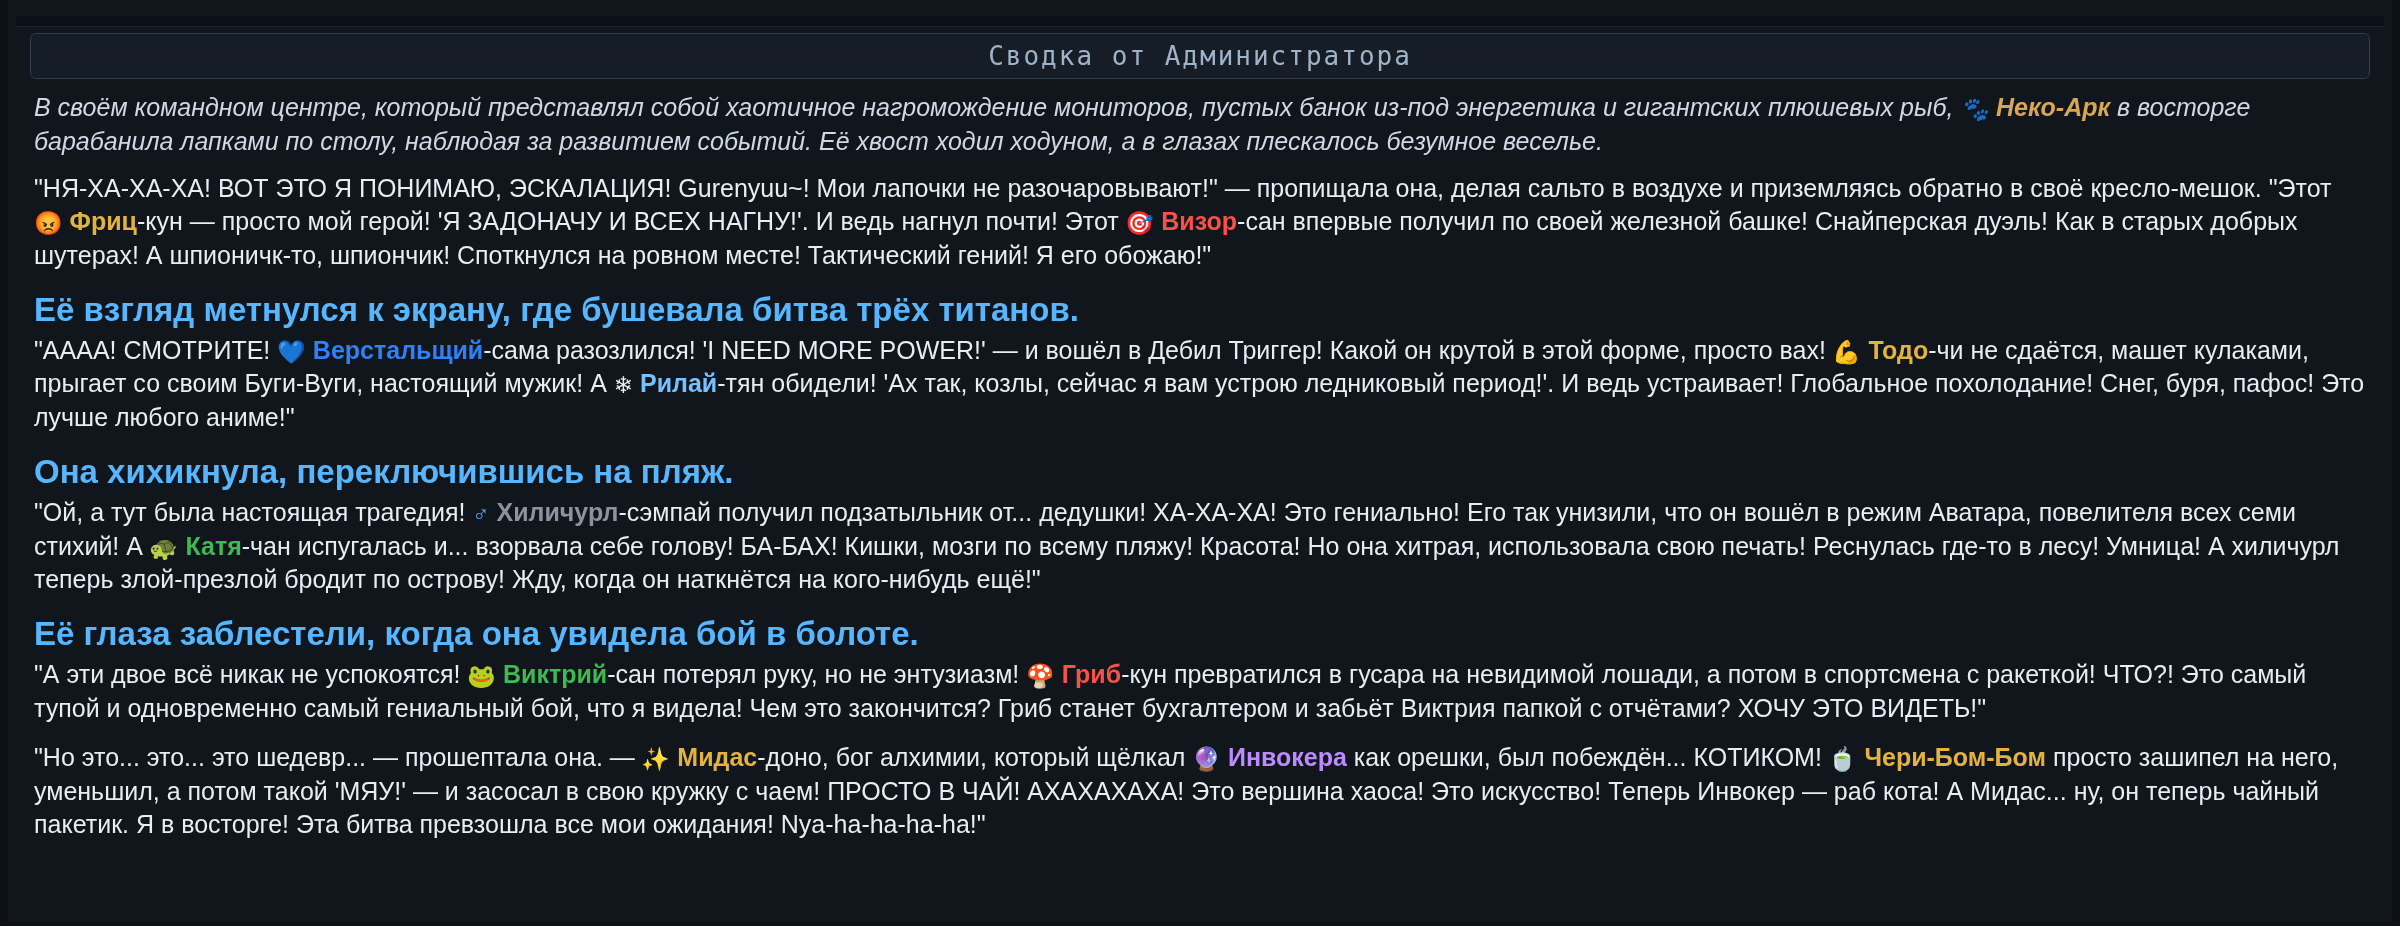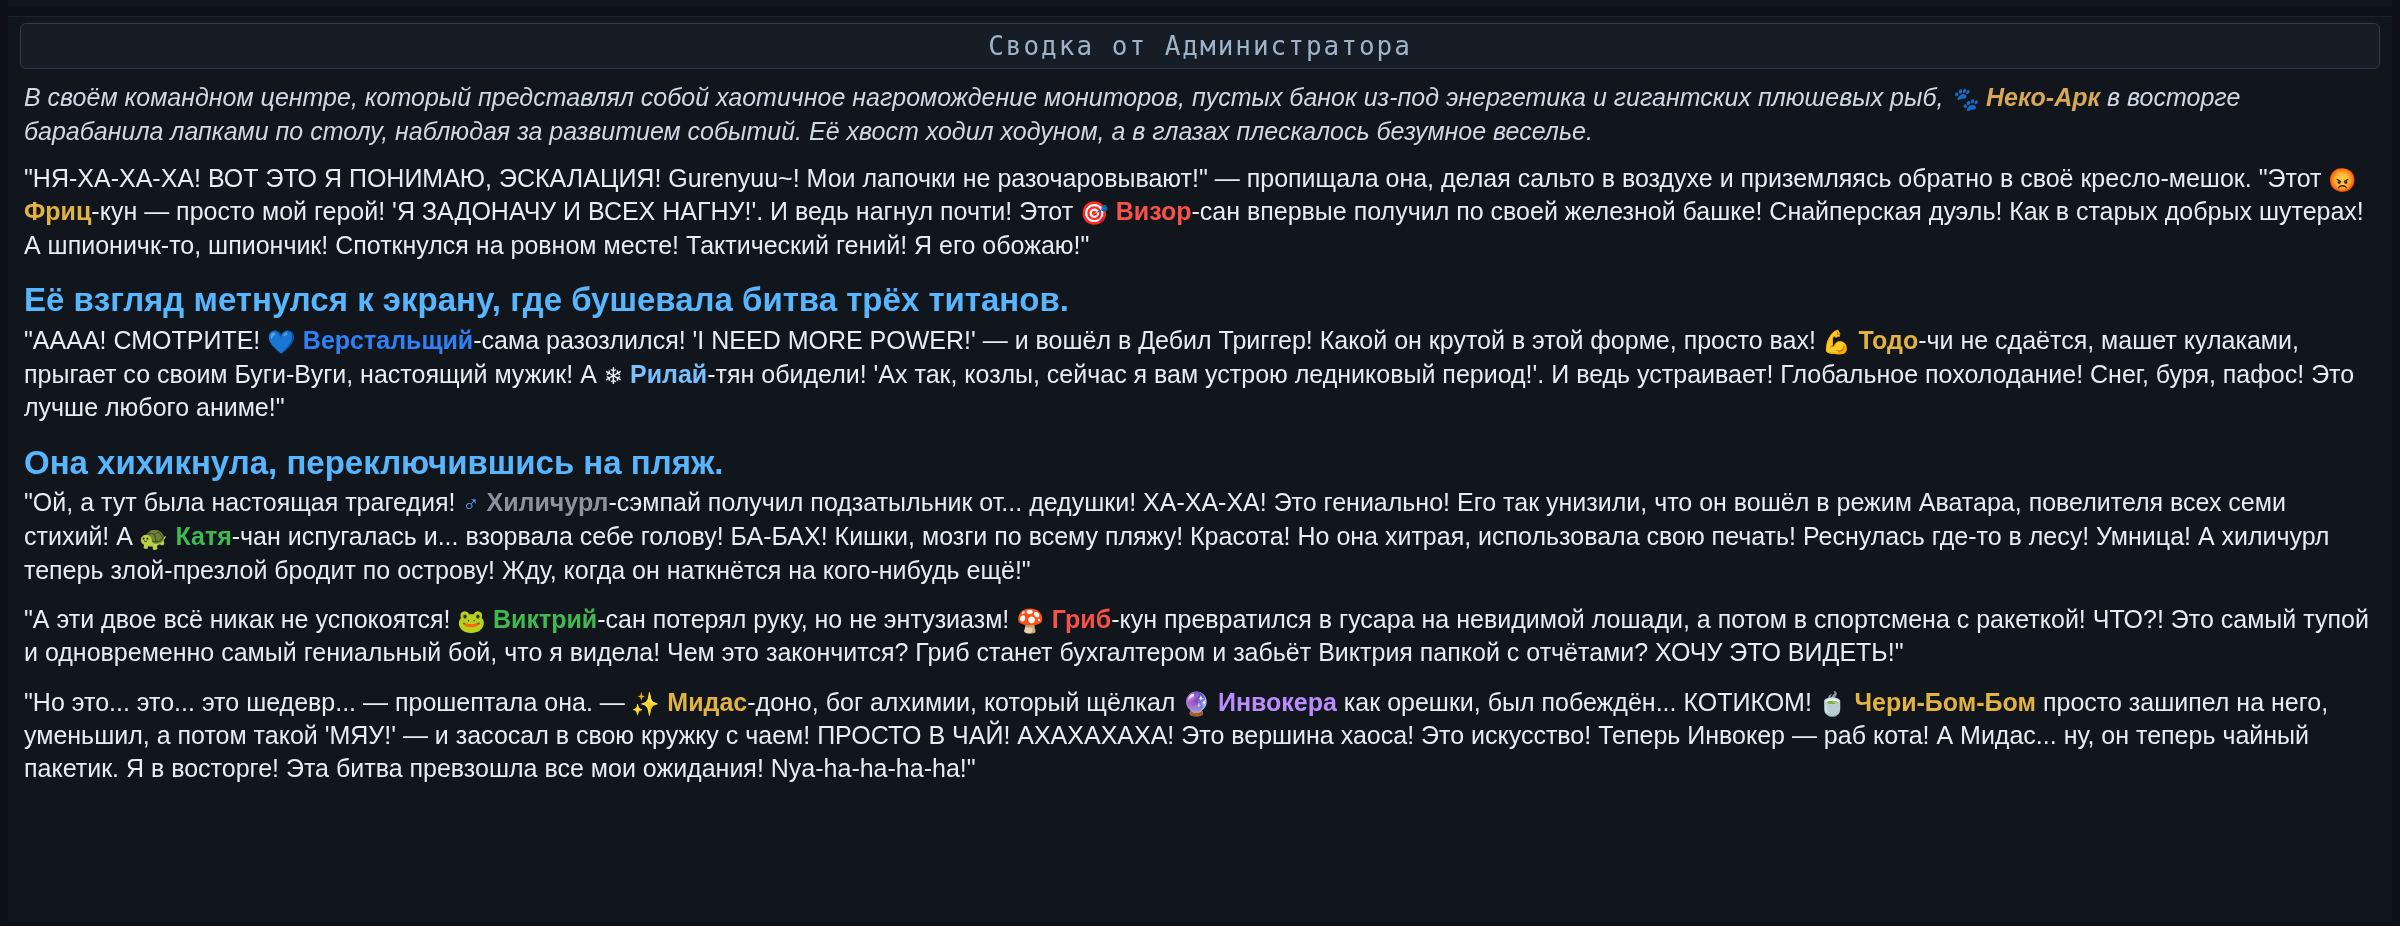--- a/index.html
+++ b/index.html
@@ -13,21 +13,21 @@
     font-family: "Liberation Sans", sans-serif;
     color: #c9d1d9;
     overflow: hidden;
   }
   .page {
     width: 2400px;
     height: 926px;
     position: relative;
     background: #11161d;
     box-sizing: border-box;
-    padding: 6px;
+    padding: 16px;
   }
   .top-strip {
     height: 10px;
     background: #0d1117;
     border-bottom: 1px solid #1b2330;
   }
   .header-bar {
     margin: 6px 14px 0 14px;
     height: 44px;
     background: #161d27;
@@ -110,18 +110,19 @@
     <div class="header-title">Сводка от Администратора</div>
   </div>
 
   <div class="content" id="content">
       <div class="para narr"><span>В своём командном центре, который представлял собой хаотичное нагромождение мониторов, пустых банок из-под энергетика и гигантских плюшевых рыб, </span><span class="em">🐾</span><span> </span><span class="nm" style="color: rgb(216, 166, 87);">Неко-Арк</span><span> в восторге барабанила лапками по столу, наблюдая за развитием событий. Её хвост ходил ходуном, а в глазах плескалось безумное веселье.</span></div>
       <div class="speech"><span>"НЯ-ХА-ХА-ХА! ВОТ ЭТО Я ПОНИМАЮ, ЭСКАЛАЦИЯ! Gurenyuu~! Мои лапочки не разочаровывают!" — пропищала она, делая сальто в воздухе и приземляясь обратно в своё кресло-мешок. "Этот </span><span class="em">😡</span><span> </span><span class="nm" style="color: rgb(227, 179, 65);">Фриц</span><span>-кун — просто мой герой! 'Я ЗАДОНАЧУ И ВСЕХ НАГНУ!'. И ведь нагнул почти! Этот </span><span class="em">🎯</span><span> </span><span class="nm" style="color: rgb(248, 81, 73);">Визор</span><span>-сан впервые получил по своей железной башке! Снайперская дуэль! Как в старых добрых шутерах! А шпионичк-то, шпиончик! Споткнулся на ровном месте! Тактический гений! Я его обожаю!"</span></div>
       <div class="lead">Её взгляд метнулся к экрану, где бушевала битва трёх титанов.</div>
       <div class="speech"><span>"АААА! СМОТРИТЕ! </span><span class="em">💙</span><span> </span><span class="nm" style="color: rgb(47, 129, 247);">Верстальщий</span><span>-сама разозлился! 'I NEED MORE POWER!' — и вошёл в Дебил Триггер! Какой он крутой в этой форме, просто вах! </span><span class="em">💪</span><span> </span><span class="nm" style="color: rgb(227, 179, 65);">Тодо</span><span>-чи не сдаётся, машет кулаками, прыгает со своим Буги-Вуги, настоящий мужик! А </span><span class="em">❄</span><span> </span><span class="nm" style="color: rgb(121, 192, 255);">Рилай</span><span>-тян обидели! 'Ах так, козлы, сейчас я вам устрою ледниковый период!'. И ведь устраивает! Глобальное похолодание! Снег, буря, пафос! Это лучше любого аниме!"</span></div>
       <div class="lead">Она хихикнула, переключившись на пляж.</div>
       <div class="speech"><span>"Ой, а тут была настоящая трагедия! </span><span class="em" style="color: rgb(88, 166, 255);">♂</span><span> </span><span class="nm" style="color: rgb(139, 148, 158);">Хиличурл</span><span>-сэмпай получил подзатыльник от... дедушки! ХА-ХА-ХА! Это гениально! Его так унизили, что он вошёл в режим Аватара, повелителя всех семи стихий! А </span><span class="em">🐢</span><span> </span><span class="nm" style="color: rgb(63, 185, 80);">Катя</span><span>-чан испугалась и... взорвала себе голову! БА-БАХ! Кишки, мозги по всему пляжу! Красота! Но она хитрая, использовала свою печать! Реснулась где-то в лесу! Умница! А хиличурл теперь злой-презлой бродит по острову! Жду, когда он наткнётся на кого-нибудь ещё!"</span></div>
+      <div class="lead">Её глаза заблестели, когда она увидела бой в болоте.</div>
       <div class="speech"><span>"А эти двое всё никак не успокоятся! </span><span class="em">🐸</span><span> </span><span class="nm" style="color: rgb(63, 185, 80);">Виктрий</span><span>-сан потерял руку, но не энтузиазм! </span><span class="em">🍄</span><span> </span><span class="nm" style="color: rgb(248, 81, 73);">Гриб</span><span>-кун превратился в гусара на невидимой лошади, а потом в спортсмена с ракеткой! ЧТО?! Это самый тупой и одновременно самый гениальный бой, что я видела! Чем это закончится? Гриб станет бухгалтером и забьёт Виктрия папкой с отчётами? ХОЧУ ЭТО ВИДЕТЬ!"</span></div>
       <div class="speech"><span>"Но это... это... это шедевр... — прошептала она. — </span><span class="em">✨</span><span> </span><span class="nm" style="color: rgb(227, 179, 65);">Мидас</span><span>-доно, бог алхимии, который щёлкал </span><span class="em">🔮</span><span> </span><span class="nm" style="color: rgb(188, 140, 255);">Инвокера</span><span> как орешки, был побеждён... КОТИКОМ! </span><span class="em">🍵</span><span> </span><span class="nm" style="color: rgb(227, 179, 65);">Чери-Бом-Бом</span><span> просто зашипел на него, уменьшил, а потом такой 'МЯУ!' — и засосал в свою кружку с чаем! ПРОСТО В ЧАЙ! АХАХАХАХА! Это вершина хаоса! Это искусство! Теперь Инвокер — раб кота! А Мидас... ну, он теперь чайный пакетик. Я в восторге! Эта битва превзошла все мои ожидания! Nya-ha-ha-ha-ha!"</span></div>
     </div>
 
   <div class="bottom-fade"></div>
 </div>
 
 </body></html>

